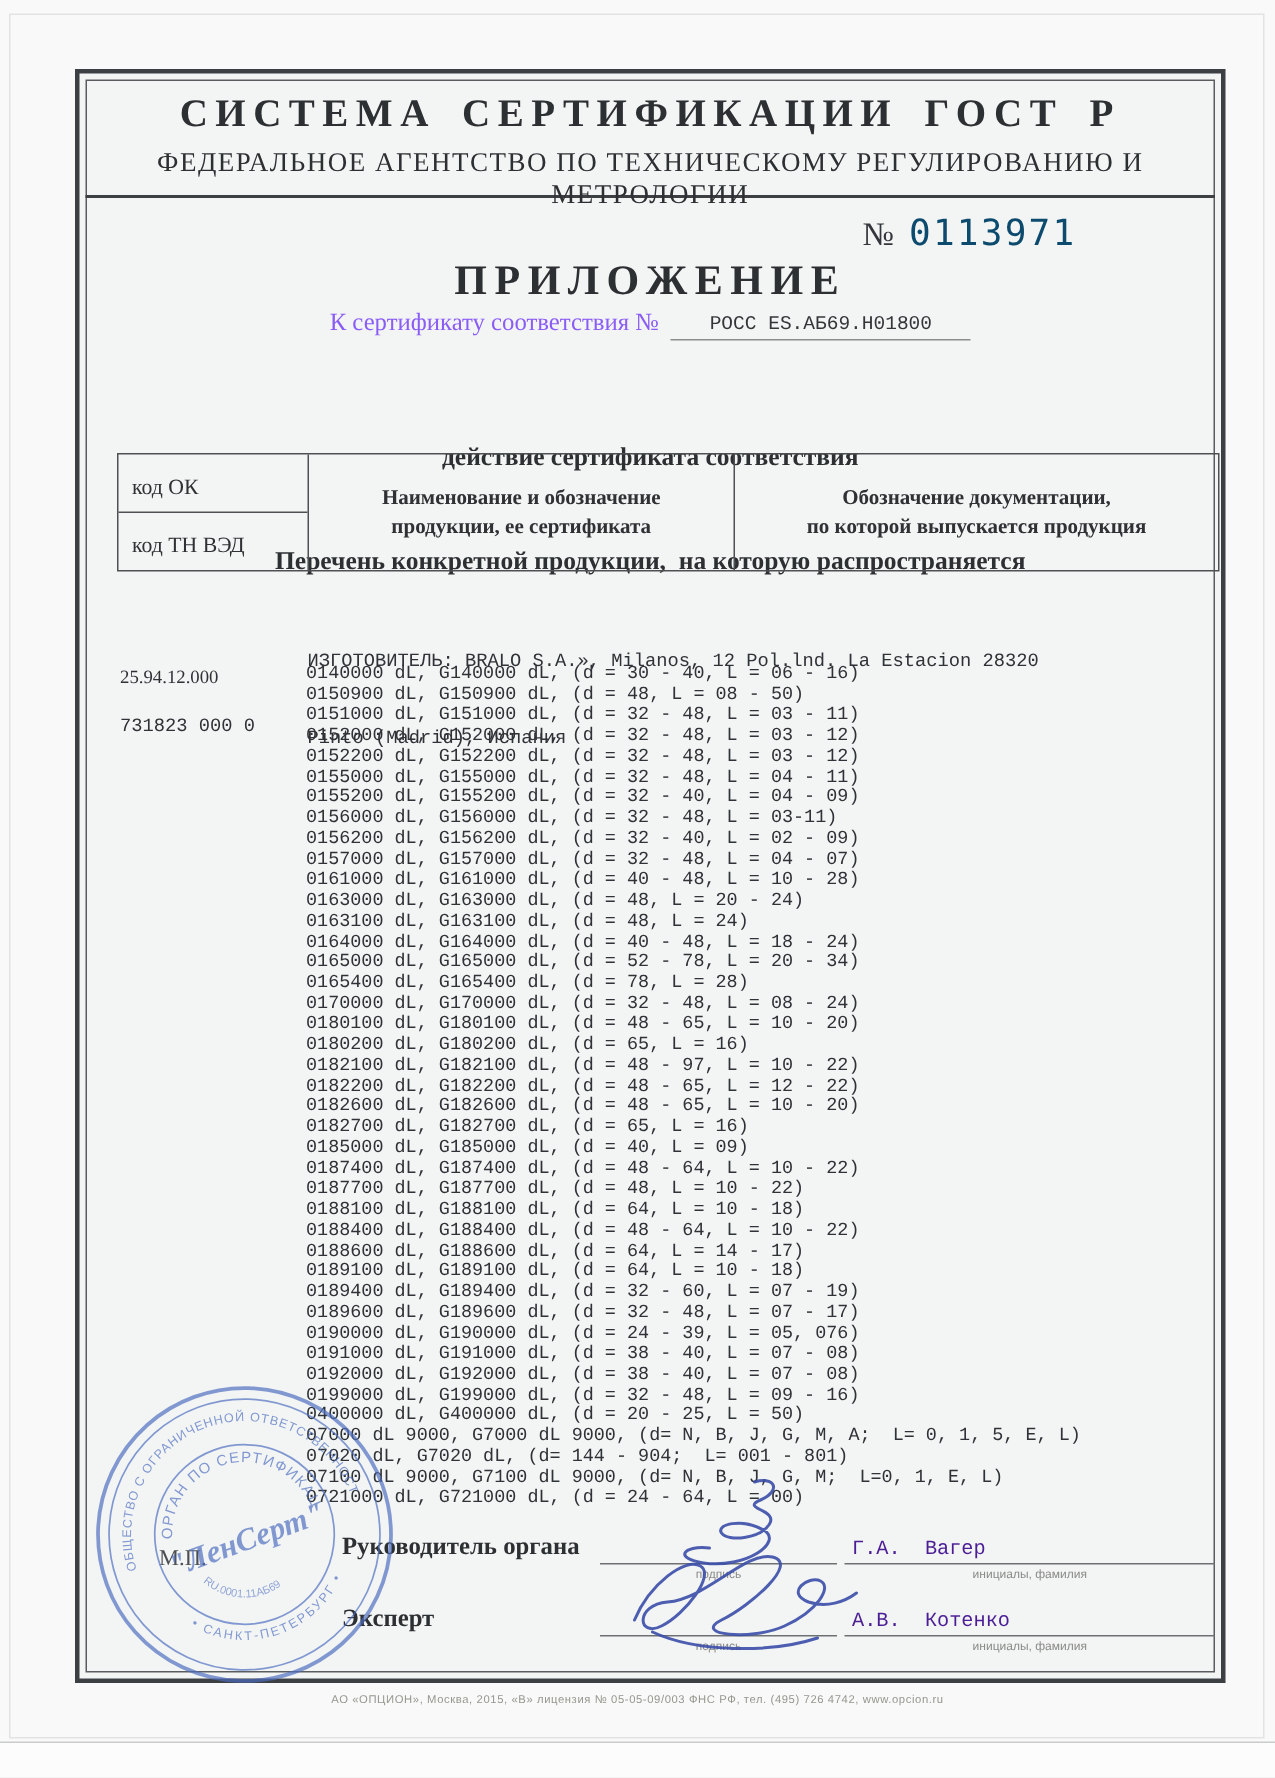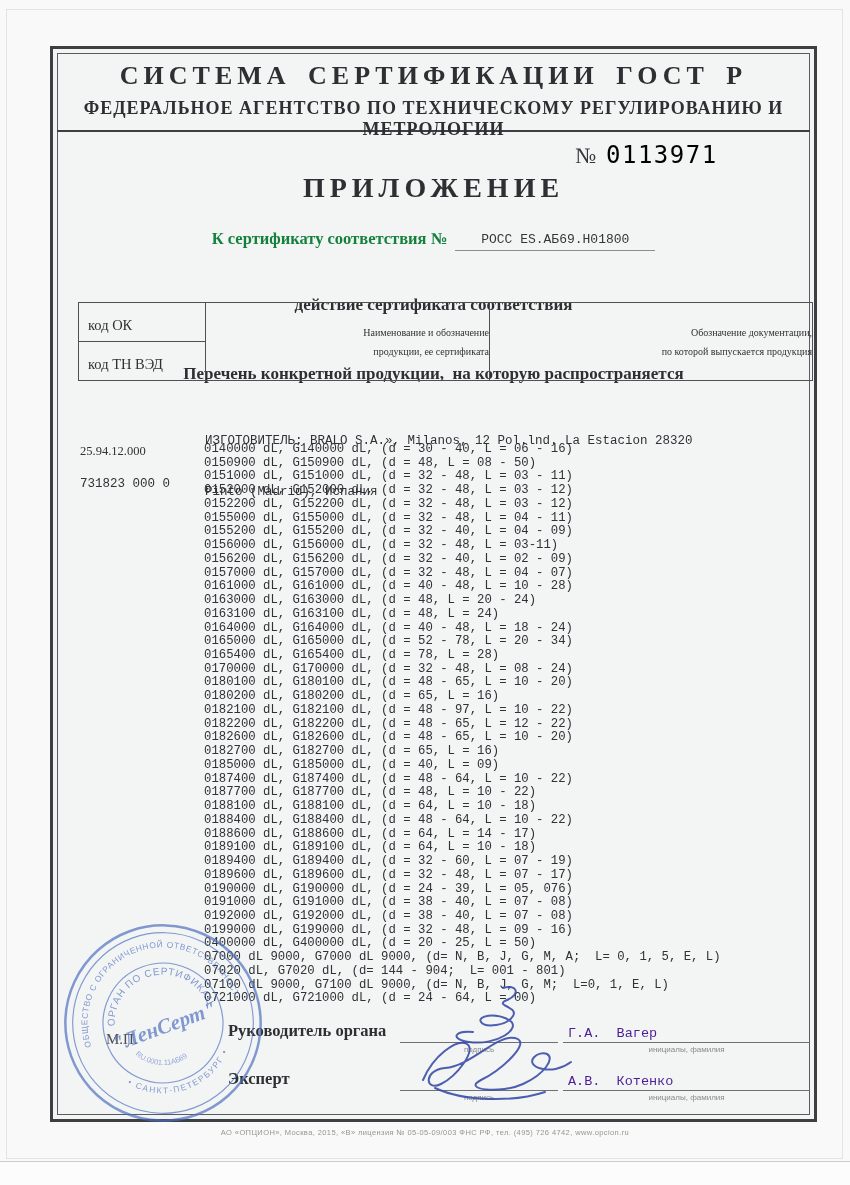--- a/index.html
+++ b/index.html
@@ -15,48 +15,48 @@
   .bottom-scan-area { position:absolute; left:0; top:1162px; width:850px; height:23px; background:#fbfcfb; }
 
   .frame { position:absolute; left:50px; top:46px; width:767px; height:1076px;
     border:3px solid #3d4043; background:#f2f5f4; }
   .frame-inner { position:absolute; inset:4px; border:1px solid #5a5d60; }
   .header-sep { position:absolute; left:57px; top:130px; width:753px; height:2px; background:#3d4043; }
 
   .doc-title { position:absolute; left:56px; width:755px; top:61px; text-align:center;
     font-weight:bold; font-size:26px; letter-spacing:5px; word-spacing:6px; color:#2d3033; }
   .doc-subtitle { position:absolute; left:56px; width:755px; top:98px; text-align:center;
-    font-weight:bold; font-size:18px; letter-spacing:1px; color:#2d3033; }
+    font-weight:normal; font-size:18px; letter-spacing:1px; color:#2d3033; }
 
   .form-no { position:absolute; left:575px; top:141px; display:flex; align-items:baseline; gap:10px; }
   .form-no .nosign { font-size:22px; color:#33363a; }
   .form-no .nodigits { font-family:"DejaVu Sans Mono","Liberation Mono",monospace;
-    font-size:24px; letter-spacing:1.5px; color:#000000; font-weight:500; }
+    font-size:24px; letter-spacing:1.5px; color:#0c4a6e; font-weight:500; }
 
   .appendix-title { position:absolute; left:56px; width:755px; top:172px; text-align:center;
     font-weight:bold; font-size:28px; letter-spacing:5px; color:#2d3033; }
 
   .certref { position:absolute; left:56px; width:755px; top:205px;
     display:flex; justify-content:center; align-items:flex-end; gap:8px; }
-  .certref-label { font-size:16.5px; font-weight:bold; color:#15803d; padding-bottom:2px;margin-top:24px; }
+  .certref-label { font-size:16.5px; font-weight:normal; color:#8b5cf6; padding-bottom:2px; }
   .certref-line { width:200px; border-bottom:1.2px solid #8b8e8b; text-align:center;
     font-family:"Liberation Mono","DejaVu Sans Mono",monospace; font-size:13px; color:#34373a;
     padding-bottom:3px; white-space:pre; }
 
   .purpose { position:absolute; left:56px; width:755px; top:247px; text-align:center;
     font-weight:bold; font-size:17px; line-height:23px; color:#2d3033; white-space:pre; }
 
   .ptable { position:absolute; left:78px; top:302px; width:735px; height:79px;
     border:1px solid #4e5154; display:flex; background:transparent; }
   .t-col1 { width:127px; border-right:1px solid #4e5154; display:flex; flex-direction:column;text-align:right; }
   .t-col1 .cell { flex:1; display:flex; align-items:flex-end; padding:0 4px 7px 9px; font-size:14.5px; }
   .t-col1 .cell-top { border-bottom:1px solid #4e5154; }
   .t-col2 { width:284px; border-right:1px solid #4e5154; }
   .t-col2, .t-col3 { display:flex; flex-direction:column; justify-content:center;
-    text-align:right; font-size:10px; font-weight:normal; line-height:19px; }
+    text-align:center; font-size:14px; font-weight:bold; line-height:19px; }
   .t-col3 { flex:1; }
 
   .mono { font-family:"Liberation Mono","DejaVu Sans Mono",monospace; color:#2f3236; white-space:pre; }
   .manufacturer { position:absolute; left:205px; top:399px; font-size:12.5px; line-height:17px; }
   .code-ok { position:absolute; left:80px; top:444px; font-size:12.5px;font-family:Liberation Serif, serif; }
   .code-tnved { position:absolute; left:80px; top:477px; font-size:12.5px; }
   .products { position:absolute; left:204px; top:443px; font-size:12.3px; line-height:13.73px; }
   .products div { white-space:pre; }
 
   .sig-label { position:absolute; font-size:16.5px; font-weight:bold; color:#2d3033; }

